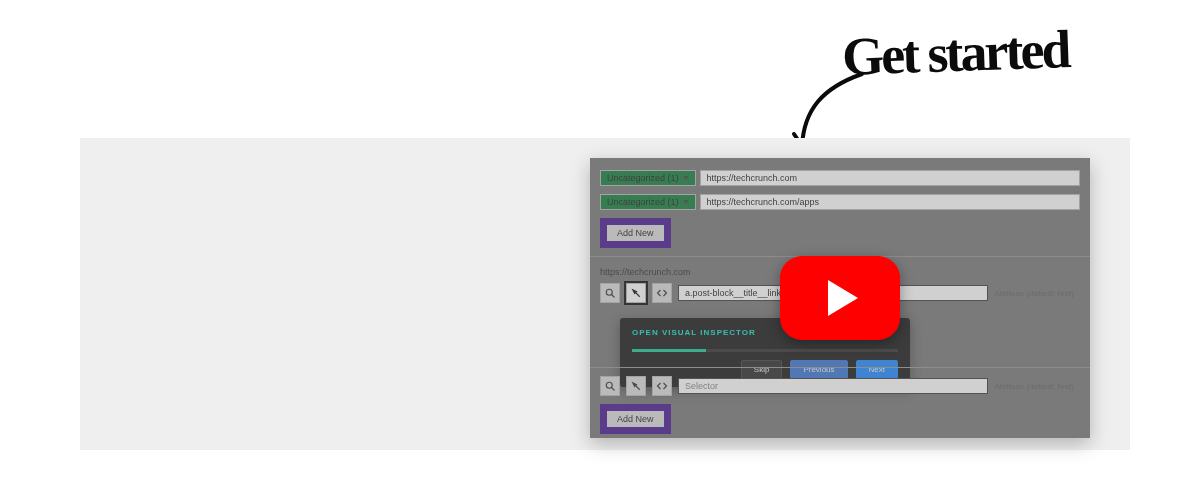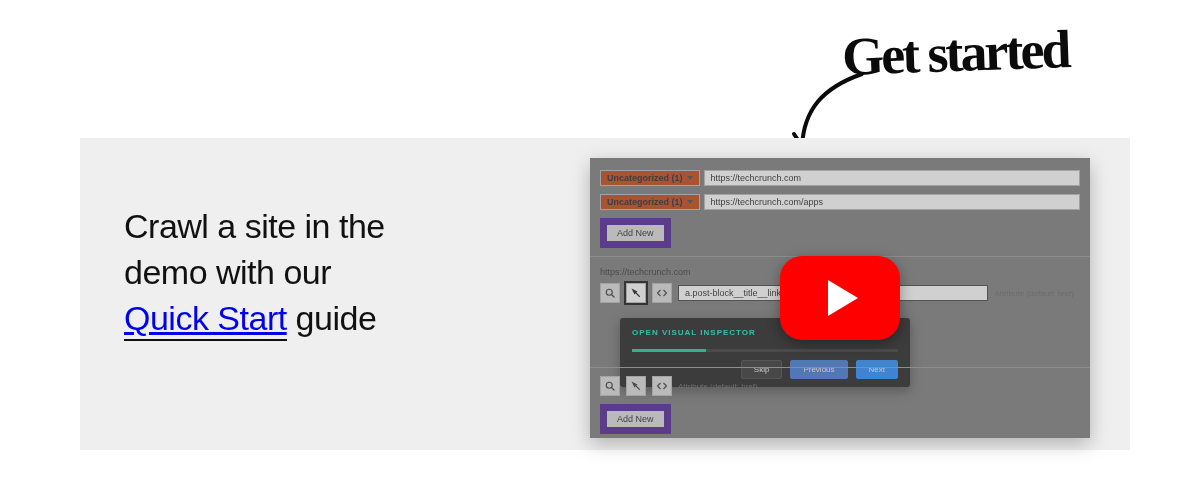--- a/index.html
+++ b/index.html
@@ -38,21 +38,21 @@
     height: 280px;
     background: #7b7b7b;
     box-shadow: 0 6px 18px rgba(0,0,0,.25);
     overflow: hidden;
     font-size: 9px;
     color: #222;
   }
   .video-card .dim { position: absolute; inset: 0; background: rgba(120,120,120,.35); pointer-events:none; }
 
   .row { display:flex; align-items:center; gap:4px; padding:4px 10px; }
-  .dd { background:#c2410c; border:1px solid #bbb; padding:2px 6px; display:flex; align-items:center; gap:4px;font-weight:bold; }
+  .dd { background:#15803d; border:1px solid #bbb; padding:2px 6px; display:flex; align-items:center; gap:4px; }
   .dd .caret { width:0;height:0;border-left:3px solid transparent;border-right:3px solid transparent;border-top:4px solid #444; }
   .inp { background:#fff; border:1px solid #bbb; padding:2px 6px; flex:1; min-width:0; white-space:nowrap; overflow:hidden; }
 
   .addbtn { display:inline-block; background:#ddd; border:7px solid #4c1d95; padding:3px 10px; margin:4px 10px; }
 
   .sep { height:1px; background:#999; margin:4px 0; }
 
   .section-url { padding:6px 10px 2px; color:#333; }
 
   .chiprow { display:flex; align-items:center; gap:6px; padding:4px 10px; }
@@ -127,25 +127,20 @@
 <div class="annotation">
   <span class="scribble">Get started</span>
   <svg class="arrow" viewBox="0 0 92 90">
     <path d="M80 8 C 40 22, 22 44, 20 80" stroke="#0b0b0b" stroke-width="4" fill="none" stroke-linecap="round"></path>
     <path d="M20 80 l -8 -12 M20 80 l 12 -6" stroke="#0b0b0b" stroke-width="4" fill="none" stroke-linecap="round"></path>
   </svg>
 </div>
 
 <div class="hero">
 
-  <div class="tagline">
-    <span>Crawl a site in the</span><br>
-    <span>demo with our</span><br>
-    <a href="#" class="underline">Quick Start</a><span> guide</span>
-  </div>
 
   <div class="video-card">
 
     
     <div class="row" style="margin-top:8px">
       <div class="dd">
         <span>Uncategorized (1)</span>
         <span class="caret"></span>
       </div>
       <div class="inp">https://techcrunch.com</div>
@@ -213,20 +208,21 @@
               <path d="M2 2 L10 6 L6 10 Z" fill="#333"></path>
               <line x1="8" y1="8" x2="13" y2="13" stroke="#333" stroke-width="1.5"></line>
             </svg>
         </div>
         <div class="sq">
           <svg viewBox="0 0 16 16">
               <polyline points="6,4 2,8 6,12" stroke="#333" stroke-width="1.5" fill="none"></polyline>
               <polyline points="10,4 14,8 10,12" stroke="#333" stroke-width="1.5" fill="none"></polyline>
             </svg>
         </div>
+        <div class="selbox" style="color:#888">Selector</div>
         <div class="attr">Attribute (default: href)</div>
       </div>
       <div class="addbtn">Add New</div>
     </div>
 
     <div class="dim"></div>
 
     
     <div class="playbtn">
       <div class="tri"></div>

